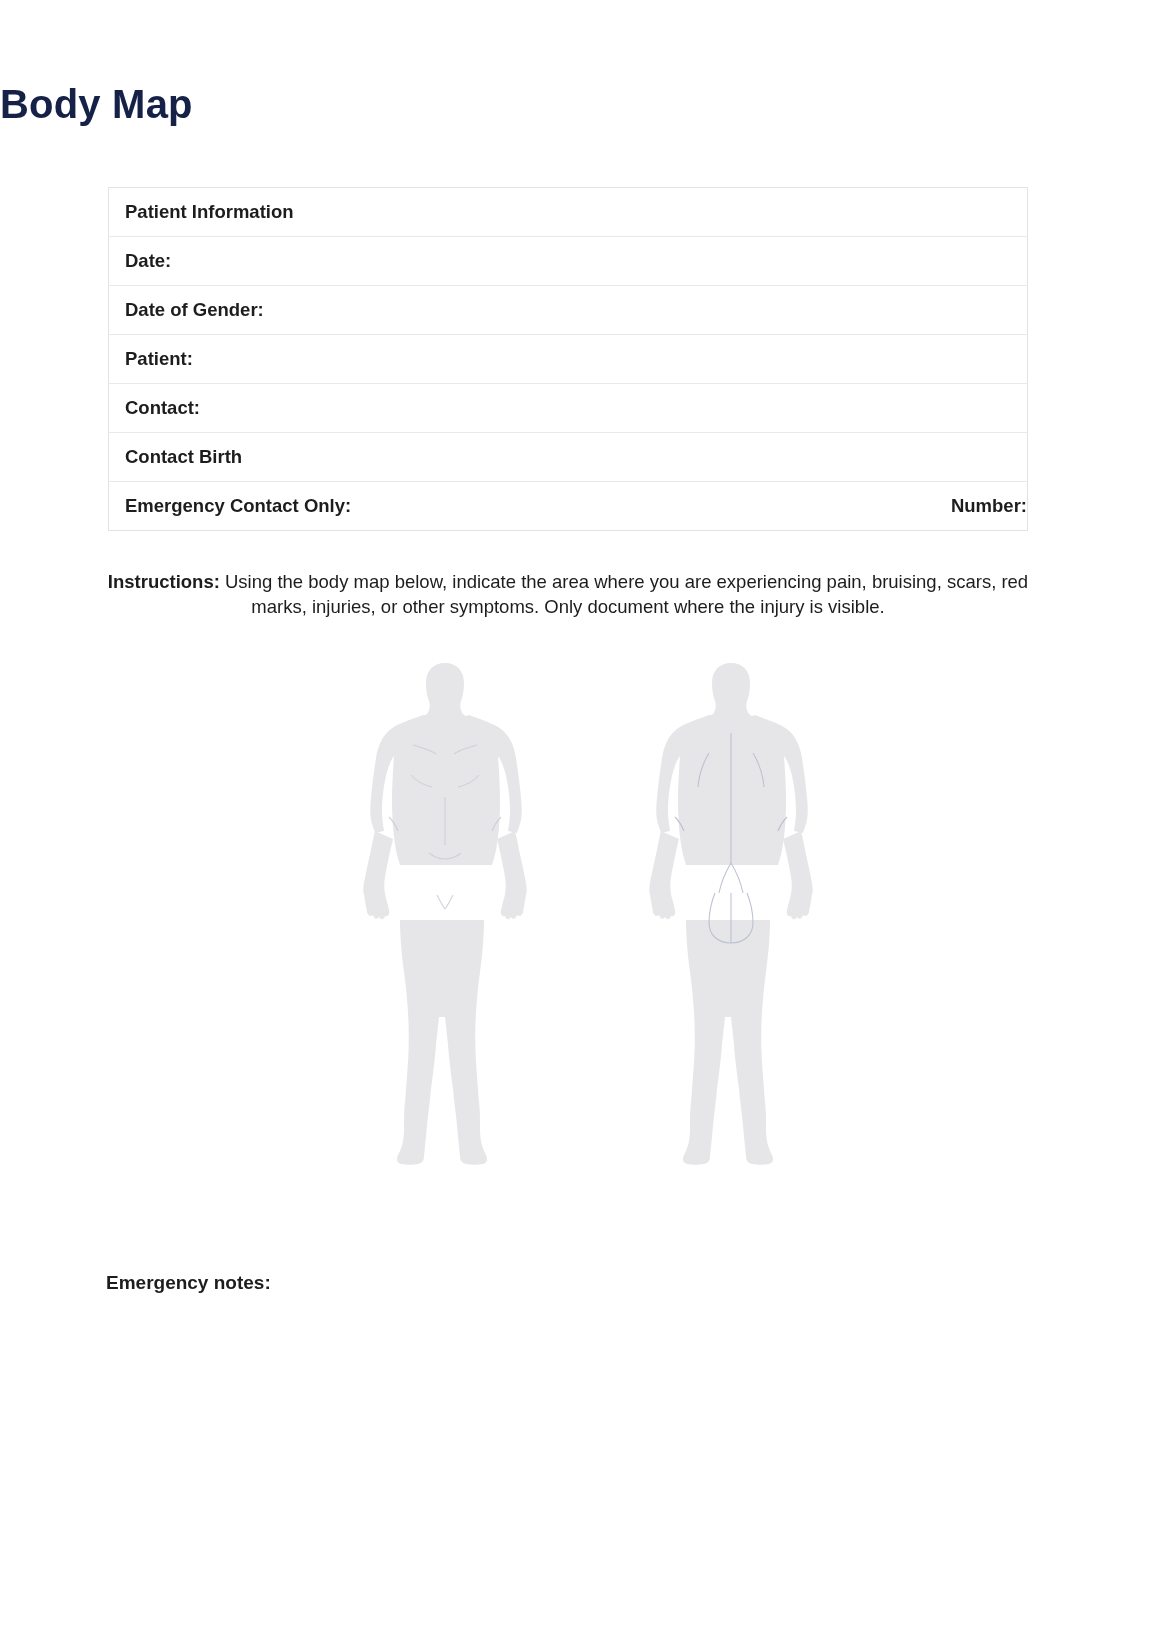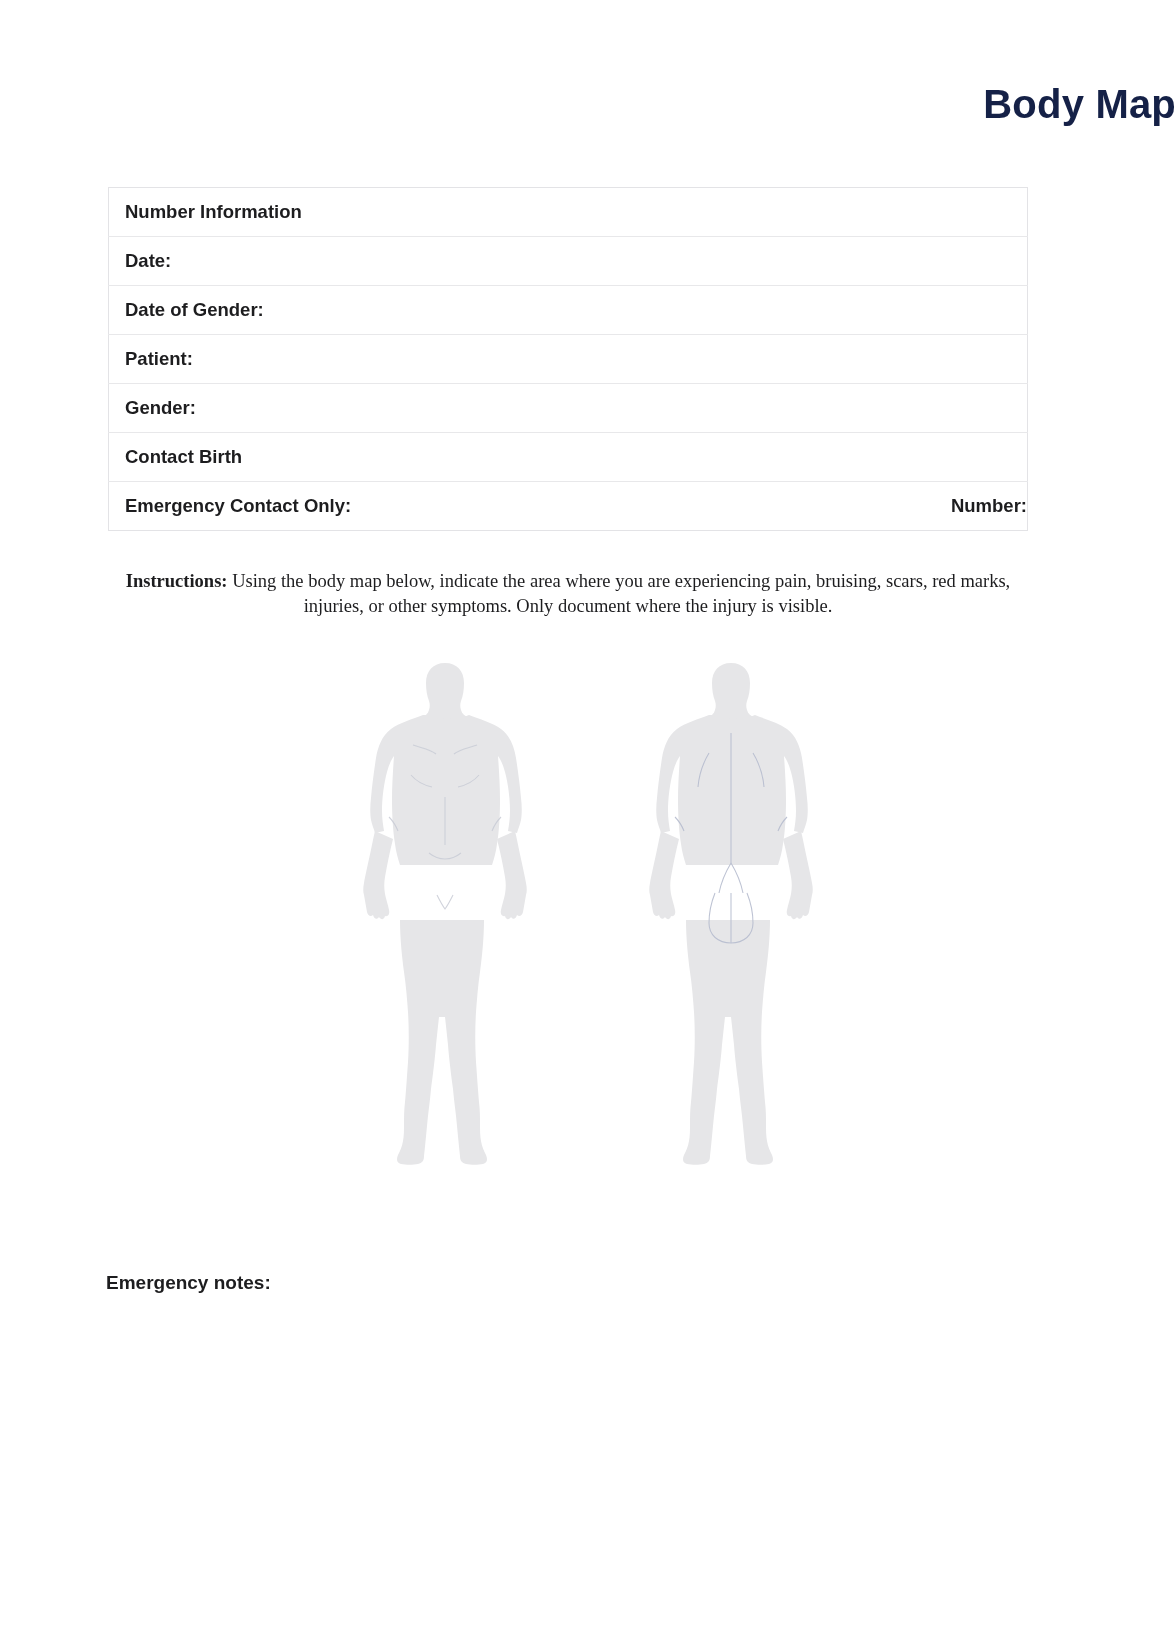--- a/index.html
+++ b/index.html
@@ -16,21 +16,21 @@
     overflow: hidden;
   }
   .page {
     width: 1176px;
     height: 1630px;
     box-sizing: border-box;
     padding: 0;
     position: relative;
   }
   .title {
-    text-align: right;
+    text-align: left;
     font-size: 40px;
     font-weight: bold;
     color: #152147;
     margin: 0;
     padding-top: 82px;
     letter-spacing: 0.2px;
   }
   .info-table {
     margin: 60px 108px 0 108px;
     border: 1px solid #e3e3e6;
@@ -56,21 +56,20 @@
     padding-left: 0;
     text-align: right;
   }
   .instructions {
     margin: 38px 104px 1px 104px;
     width: 928px;
     text-align: center;
     font-size: 18.5px;
     line-height: 25px;
     color: #1d1d1f;
-    font-family: Liberation Serif, serif;
   }
   .instructions b {
     font-weight: bold;
   }
   .bodies {
     margin-top: 38px;
     display: flex;
     justify-content: center;
     align-items: flex-start;
     gap: 86px;
@@ -90,33 +89,33 @@
 </head>
 <body>
 
 <div class="page">
 
   <h1 class="title">Body Map</h1>
 
   <table class="info-table">
     <tbody>
       <tr>
-        <td colspan="2">Number Information</td>
+        <td colspan="2">Patient Information</td>
       </tr>
       <tr>
         <td colspan="2">Date:</td>
       </tr>
       <tr>
         <td colspan="2">Date of Gender:</td>
       </tr>
       <tr>
         <td colspan="2">Patient:</td>
       </tr>
       <tr>
-        <td colspan="2">Gender:</td>
+        <td colspan="2">Contact:</td>
       </tr>
       <tr>
         <td colspan="2">Contact Birth</td>
       </tr>
       <tr>
         <td style="width:530px">Emergency Contact Only:</td>
         <td class="second-label">Number:</td>
       </tr>
     </tbody>
   </table>

